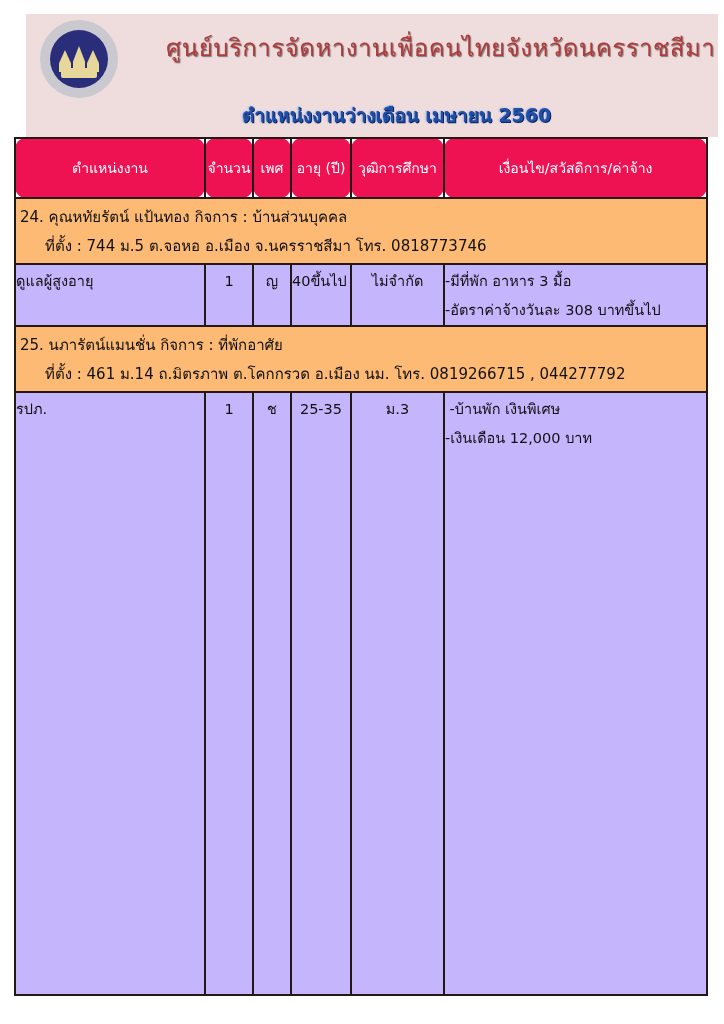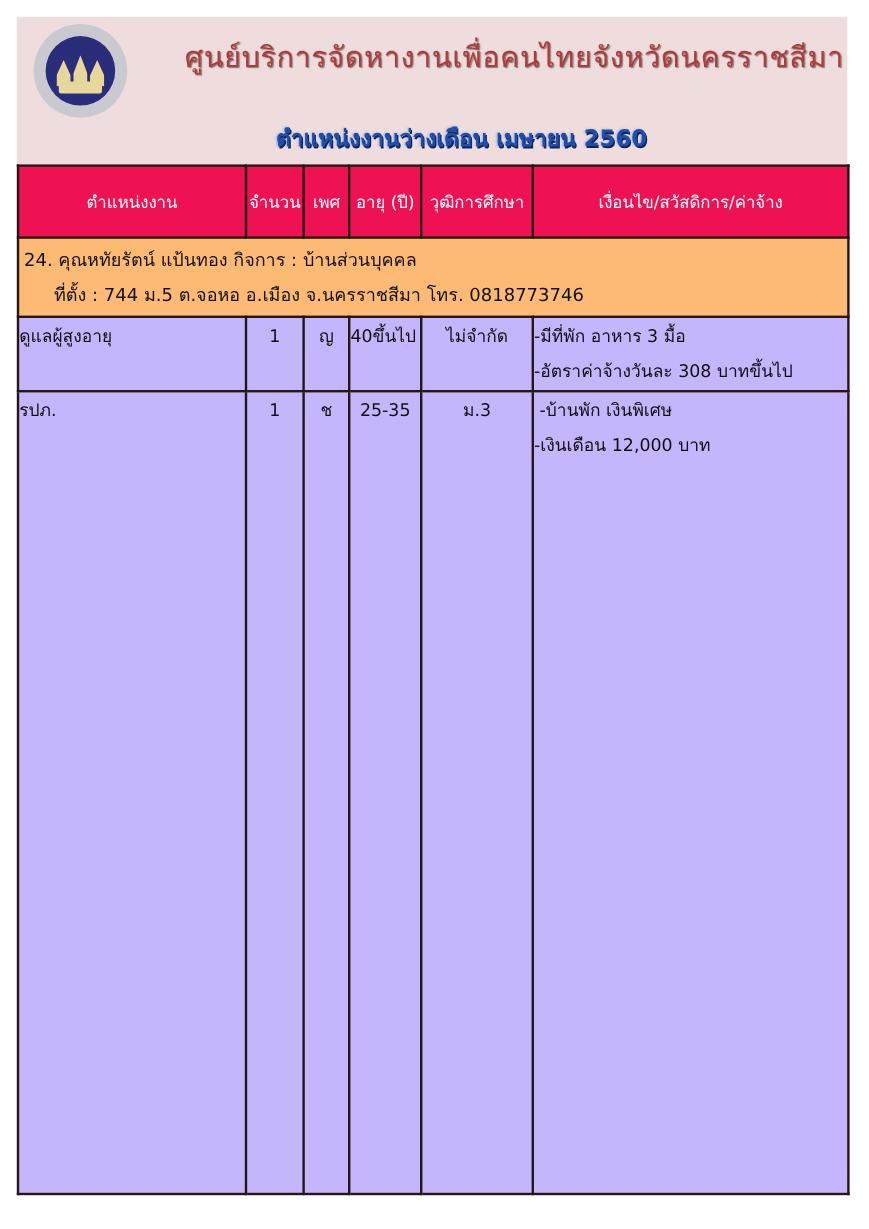--- a/index.html
+++ b/index.html
@@ -1,19 +1,19 @@
 <!DOCTYPE html>
 <html><head>
 <meta charset="utf-8">
 <style>
   html, body { margin:0; padding:0; background:#ffffff; }
   body { width:724px; height:1024px; position:relative; overflow:hidden;
          font-family:"DejaVu Sans", sans-serif; }
   .page { position:absolute; left:14px; top:14px; width:692px; height:982px; }
-  .banner { position:absolute; left:0; top:0; width:692px; height:123px; background:#efdcdc; }
+  .banner { position:absolute; left:12px; top:0; width:692px; height:123px; background:#efdcdc; }
   .logo { position:absolute; left:14px; top:6px; width:78px; height:78px; border-radius:50%;
           background:#c9c9cf; display:flex; align-items:center; justify-content:center; }
   .logo-inner { width:58px; height:58px; border-radius:50%; background:#2a2e7a;
                 display:flex; align-items:center; justify-content:center; }
   .logo-emblem { width:40px; height:38px; position:relative; }
   .logo-emblem span { position:absolute; bottom:6px; width:12px; height:22px; background:#e8d79a;
                       clip-path:polygon(50% 0,100% 60%,100% 100%,0 100%,0 60%); }
   .logo-base { position:absolute; left:2px; bottom:0; width:36px; height:10px; background:#e8d79a; border-radius:2px; }
   .title-th { position:absolute; left:140px; top:14px; width:540px; font-family:"DejaVu Serif", serif;
               font-size:24px; color:#b23a3a; letter-spacing:0.5px;
@@ -21,21 +21,21 @@
   .title-en { position:absolute; left:142px; top:52px; width:540px; font-family:"Liberation Serif", serif;
               font-weight:bold; font-size:23px; color:#b23a3a; letter-spacing:0.6px;
               text-shadow:1px 1px 1px #7a7a7a; white-space:nowrap; }
   .title-month { position:absolute; left:216px; top:86px; width:400px; font-family:"DejaVu Sans", sans-serif;
                  font-weight:bold; font-size:19px; color:#1f4fa8;
                  text-shadow:1px 1px 0 #10245a, -1px 0 2px #9bb3e6; white-space:nowrap; }
   table.jobs { position:absolute; left:0; top:123px; width:692px; height:859px; border-collapse:collapse;
                table-layout:fixed; font-family:"DejaVu Sans", sans-serif; font-size:14px; color:#111; }
   table.jobs th, table.jobs td { border:2px solid #231815; padding:0; vertical-align:top; }
   table.jobs thead th { background:#ee1253; color:#ffffff; font-weight:normal; height:58px;
-                        vertical-align:middle; text-align:center; font-size:14px; white-space:nowrap; }
+                        vertical-align:middle; text-align:center; font-size:14px; white-space:nowrap;border-radius:11px; }
   tr.group td { background:#fdba74; height:60px; padding:4px 4px 0 4px; line-height:29px; font-size:15px; }
   tr.group .line2 { padding-left:25px; }
   tr.row td { background:#c4b5fd; line-height:29px; font-size:14.5px; padding-top:2px; }
   tr.row.short td { height:58px; }
   td.c { text-align:center; }
   td.l { text-align:left; padding-left:3px; }
   td.cond { padding-left:8px; }
 </style>
 </head>
 <body>
@@ -86,20 +86,26 @@
         <td class="l">ดูแลผู้สูงอายุ</td>
         <td class="c">1</td>
         <td class="c">ญ</td>
         <td class="l">40ขึ้นไป</td>
         <td class="c">ไม่จำกัด</td>
         <td class="cond">
           <div>-มีที่พัก  อาหาร 3 มื้อ</div>
           <div>-อัตราค่าจ้างวันละ 308 บาทขึ้นไป</div>
         </td>
       </tr>
+      <tr class="group">
+        <td colspan="6">
+          <div>25. นภารัตน์แมนชั่น  กิจการ : ที่พักอาศัย</div>
+          <div class="line2">ที่ตั้ง : 461 ม.14 ถ.มิตรภาพ ต.โคกกรวด อ.เมือง นม. โทร. 0819266715 , 044277792</div>
+        </td>
+      </tr>
       <tr class="row">
         <td class="l">รปภ.</td>
         <td class="c">1</td>
         <td class="c">ช</td>
         <td class="c">25-35</td>
         <td class="c">ม.3</td>
         <td class="cond">
           <div style="white-space:pre"> -บ้านพัก เงินพิเศษ</div>
           <div>-เงินเดือน 12,000 บาท</div>
         </td>

